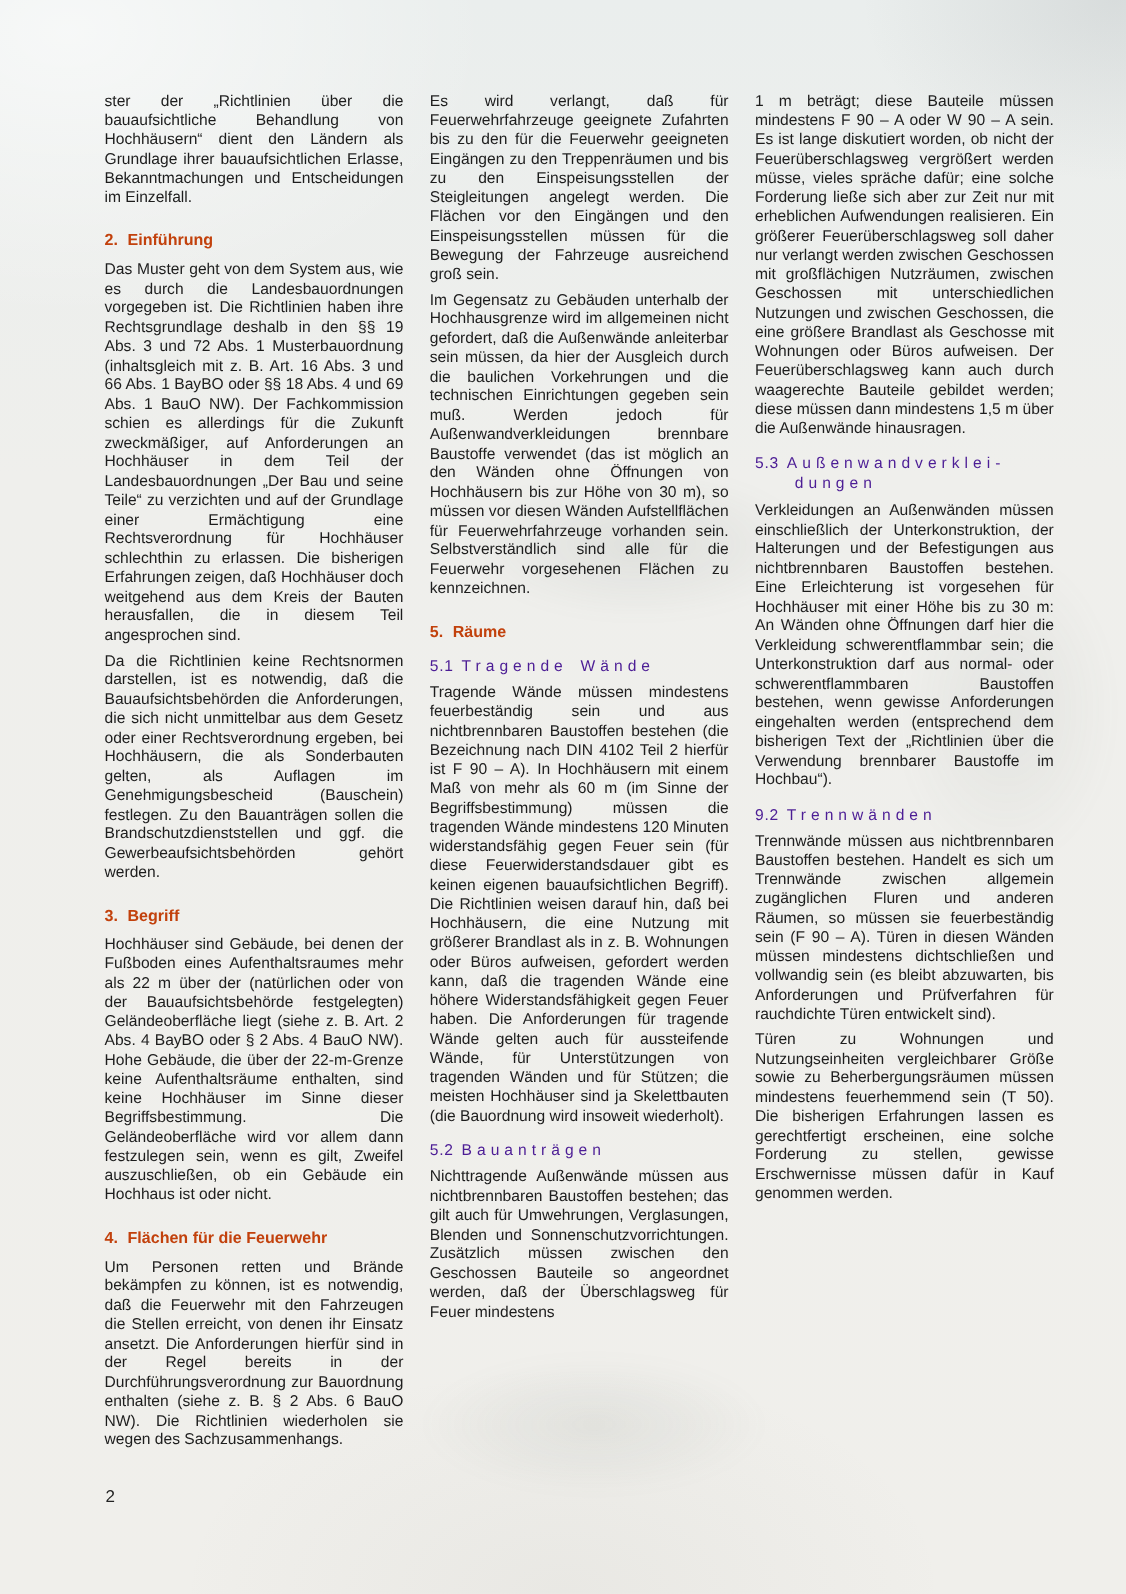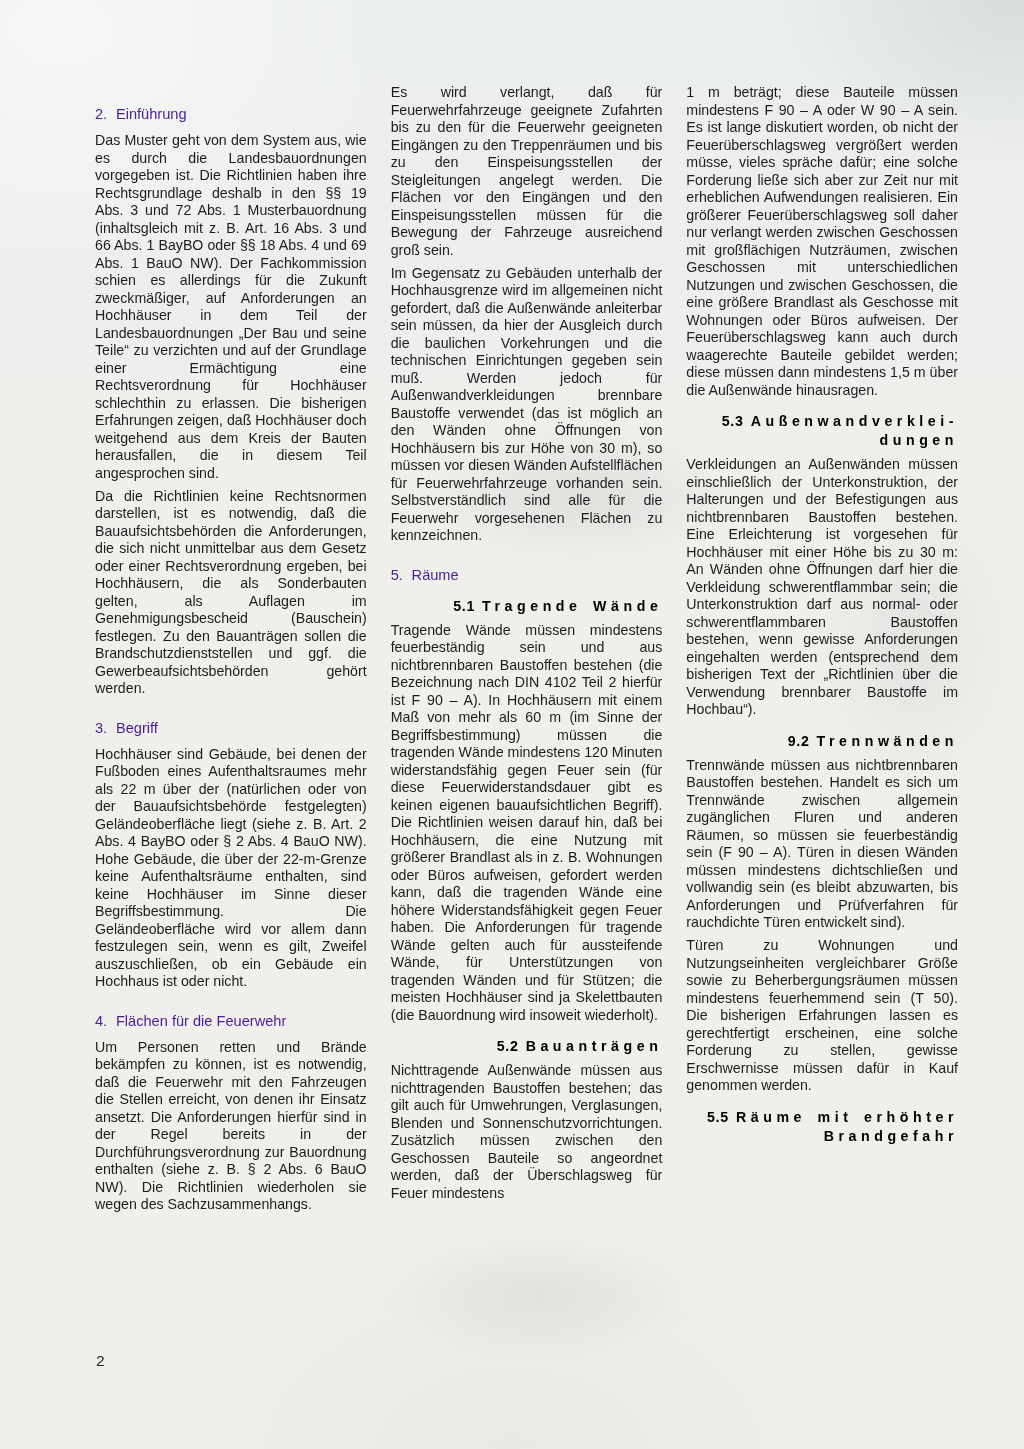--- a/index.html
+++ b/index.html
@@ -35,29 +35,29 @@
   .col {
     flex: 1 1 0; min-width: 0;
     color: #1d1d1d;
     font-size: 14.2px; line-height: 17.5px;
     text-align: justify;
   }
   .col p { margin: 0 0 5.5px; hyphens: auto; -webkit-hyphens: auto; }
 
   h2.head {
     font-size: 14.6px; line-height: 18px;
-    font-weight: normal; color: #4c1d95;
+    font-weight: bold; color: #c2410c;
     margin: 21px 0 9px; text-align: left;
   }
   .head-num { margin-right: .6em; }
 
   h3.subhead {
     font-size: 14.2px; line-height: 19px;
-    font-weight: bold; color: #000000;
-    margin: 13px 0 6px; text-align: right;
+    font-weight: normal; color: #4c1d95;
+    margin: 13px 0 6px; text-align: left;
     padding-left: 2.55em; text-indent: -2.55em;
   }
   .sub-num { letter-spacing: .05em; margin-right: .5em; }
   .sub-label { letter-spacing: .32em; word-spacing: .22em; }
 
   .page-number {
     position: absolute; left: 96px; top: 1352px;
     font-size: 15.5px; color: #222;
   }
 </style>
@@ -65,20 +65,21 @@
 <body>
 
 <div class="paper"></div>
 <div class="ghost ghost-1"></div>
 <div class="ghost ghost-2"></div>
 <div class="ghost ghost-3"></div>
 
 <div class="columns">
 
   <div class="col">
+    <p>ster der „Richtlinien über die bauaufsichtliche Behandlung von Hochhäusern“ dient den Ländern als Grundlage ihrer bauaufsichtlichen Erlasse, Bekanntmachungen und Entscheidungen im Einzelfall.</p>
 
     <h2 class="head"><span class="head-num">2.</span><span>Einführung</span></h2>
     <p>Das Muster geht von dem System aus, wie es durch die Landesbauordnungen vorgegeben ist. Die Richtlinien haben ihre Rechtsgrundlage deshalb in den §§ 19 Abs. 3 und 72 Abs. 1 Musterbauordnung (inhaltsgleich mit z. B. Art. 16 Abs. 3 und 66 Abs. 1 BayBO oder §§ 18 Abs. 4 und 69 Abs. 1 BauO NW). Der Fachkommission schien es allerdings für die Zukunft zweckmäßiger, auf Anforderungen an Hochhäuser in dem Teil der Landesbauordnungen „Der Bau und seine Teile“ zu verzichten und auf der Grundlage einer Ermächtigung eine Rechtsverordnung für Hochhäuser schlechthin zu erlassen. Die bisherigen Erfahrungen zeigen, daß Hochhäuser doch weitgehend aus dem Kreis der Bauten herausfallen, die in diesem Teil angesprochen sind.</p>
     <p>Da die Richtlinien keine Rechtsnormen darstellen, ist es notwendig, daß die Bauaufsichtsbehörden die Anforderungen, die sich nicht unmittelbar aus dem Gesetz oder einer Rechtsverordnung ergeben, bei Hochhäusern, die als Sonderbauten gelten, als Auflagen im Genehmigungsbescheid (Bauschein) festlegen. Zu den Bauanträgen sollen die Brandschutzdienststellen und ggf. die Gewerbeaufsichtsbehörden gehört werden.</p>
 
     <h2 class="head"><span class="head-num">3.</span><span>Begriff</span></h2>
     <p>Hochhäuser sind Gebäude, bei denen der Fußboden eines Aufenthaltsraumes mehr als 22 m über der (natürlichen oder von der Bauaufsichtsbehörde festgelegten) Geländeoberfläche liegt (siehe z. B. Art. 2 Abs. 4 BayBO oder § 2 Abs. 4 BauO NW). Hohe Gebäude, die über der 22-m-Grenze keine Aufenthaltsräume enthalten, sind keine Hochhäuser im Sinne dieser Begriffsbestimmung. Die Geländeoberfläche wird vor allem dann festzulegen sein, wenn es gilt, Zweifel auszuschließen, ob ein Gebäude ein Hochhaus ist oder nicht.</p>
 
     <h2 class="head"><span class="head-num">4.</span><span>Flächen für die Feuerwehr</span></h2>
     <p>Um Personen retten und Brände bekämpfen zu können, ist es notwendig, daß die Feuerwehr mit den Fahrzeugen die Stellen erreicht, von denen ihr Einsatz ansetzt. Die Anforderungen hierfür sind in der Regel bereits in der Durchführungsverordnung zur Bauordnung enthalten (siehe z. B. § 2 Abs. 6 BauO NW). Die Richtlinien wiederholen sie wegen des Sachzusammenhangs.</p>
@@ -87,31 +88,30 @@
   <div class="col">
     <p>Es wird verlangt, daß für Feuerwehrfahrzeuge geeignete Zufahrten bis zu den für die Feuerwehr geeigneten Eingängen zu den Treppenräumen und bis zu den Einspeisungsstellen der Steigleitungen angelegt werden. Die Flächen vor den Eingängen und den Einspeisungsstellen müssen für die Bewegung der Fahrzeuge ausreichend groß sein.</p>
     <p>Im Gegensatz zu Gebäuden unterhalb der Hochhausgrenze wird im allgemeinen nicht gefordert, daß die Außenwände anleiterbar sein müssen, da hier der Ausgleich durch die baulichen Vorkehrungen und die technischen Einrichtungen gegeben sein muß. Werden jedoch für Außenwandverkleidungen brennbare Baustoffe verwendet (das ist möglich an den Wänden ohne Öffnungen von Hochhäusern bis zur Höhe von 30 m), so müssen vor diesen Wänden Aufstellflächen für Feuerwehrfahrzeuge vorhanden sein. Selbstverständlich sind alle für die Feuerwehr vorgesehenen Flächen zu kennzeichnen.</p>
 
     <h2 class="head"><span class="head-num">5.</span><span>Räume</span></h2>
 
     <h3 class="subhead"><span class="sub-num">5.1</span><span class="sub-label">Tragende Wände</span></h3>
     <p>Tragende Wände müssen mindestens feuerbeständig sein und aus nichtbrennbaren Baustoffen bestehen (die Bezeichnung nach DIN 4102 Teil 2 hierfür ist F 90 – A). In Hochhäusern mit einem Maß von mehr als 60 m (im Sinne der Begriffsbestimmung) müssen die tragenden Wände mindestens 120 Minuten widerstandsfähig gegen Feuer sein (für diese Feuerwiderstandsdauer gibt es keinen eigenen bauaufsichtlichen Begriff). Die Richtlinien weisen darauf hin, daß bei Hochhäusern, die eine Nutzung mit größerer Brandlast als in z. B. Wohnungen oder Büros aufweisen, gefordert werden kann, daß die tragenden Wände eine höhere Widerstandsfähigkeit gegen Feuer haben. Die Anforderungen für tragende Wände gelten auch für aussteifende Wände, für Unterstützungen von tragenden Wänden und für Stützen; die meisten Hochhäuser sind ja Skelettbauten (die Bauordnung wird insoweit wiederholt).</p>
 
     <h3 class="subhead"><span class="sub-num">5.2</span><span class="sub-label">Bauanträgen</span></h3>
-    <p>Nichttragende Außenwände müssen aus nichttragenden Baustoffen bestehen; das gilt auch für Umwehrungen, Verglasungen, Blenden und Sonnenschutzvorrichtungen. Zusätzlich müssen zwischen den Geschossen Bauteile so angeordnet werden, daß der Überschlagsweg für Feuer mindestens</p>
+    <p>Nichttragende Außenwände müssen aus nichtbrennbaren Baustoffen bestehen; das gilt auch für Umwehrungen, Verglasungen, Blenden und Sonnenschutzvorrichtungen. Zusätzlich müssen zwischen den Geschossen Bauteile so angeordnet werden, daß der Überschlagsweg für Feuer mindestens</p>
   </div>
 
   <div class="col">
     <p>1 m beträgt; diese Bauteile müssen mindestens F 90 – A oder W 90 – A sein. Es ist lange diskutiert worden, ob nicht der Feuerüberschlagsweg vergrößert werden müsse, vieles spräche dafür; eine solche Forderung ließe sich aber zur Zeit nur mit erheblichen Aufwendungen realisieren. Ein größerer Feuerüberschlagsweg soll daher nur verlangt werden zwischen Geschossen mit großflächigen Nutzräumen, zwischen Geschossen mit unterschiedlichen Nutzungen und zwischen Geschossen, die eine größere Brandlast als Geschosse mit Wohnungen oder Büros aufweisen. Der Feuerüberschlagsweg kann auch durch waagerechte Bauteile gebildet werden; diese müssen dann mindestens 1,5 m über die Außenwände hinausragen.</p>
 
     <h3 class="subhead"><span class="sub-num">5.3</span><span class="sub-label">Außenwandverklei-dungen</span></h3>
     <p>Verkleidungen an Außenwänden müssen einschließlich der Unterkonstruktion, der Halterungen und der Befestigungen aus nichtbrennbaren Baustoffen bestehen. Eine Erleichterung ist vorgesehen für Hochhäuser mit einer Höhe bis zu 30 m: An Wänden ohne Öffnungen darf hier die Verkleidung schwerentflammbar sein; die Unterkonstruktion darf aus normal- oder schwerentflammbaren Baustoffen bestehen, wenn gewisse Anforderungen eingehalten werden (entsprechend dem bisherigen Text der „Richtlinien über die Verwendung brennbarer Baustoffe im Hochbau“).</p>
 
     <h3 class="subhead"><span class="sub-num">9.2</span><span class="sub-label">Trennwänden</span></h3>
     <p>Trennwände müssen aus nichtbrennbaren Baustoffen bestehen. Handelt es sich um Trennwände zwischen allgemein zugänglichen Fluren und anderen Räumen, so müssen sie feuerbeständig sein (F 90 – A). Türen in diesen Wänden müssen mindestens dichtschließen und vollwandig sein (es bleibt abzuwarten, bis Anforderungen und Prüfverfahren für rauchdichte Türen entwickelt sind).</p>
     <p>Türen zu Wohnungen und Nutzungseinheiten vergleichbarer Größe sowie zu Beherbergungsräumen müssen mindestens feuerhemmend sein (T 50). Die bisherigen Erfahrungen lassen es gerechtfertigt erscheinen, eine solche Forderung zu stellen, gewisse Erschwernisse müssen dafür in Kauf genommen werden.</p>
 
-    <h3 class="subhead"><span class="sub-num">5.5</span><span class="sub-label">Räume mit erhöhter Brandgefahr</span></h3>
   </div>
 
 </div>
 
 <div class="page-number">2</div>
 
 </body></html>

